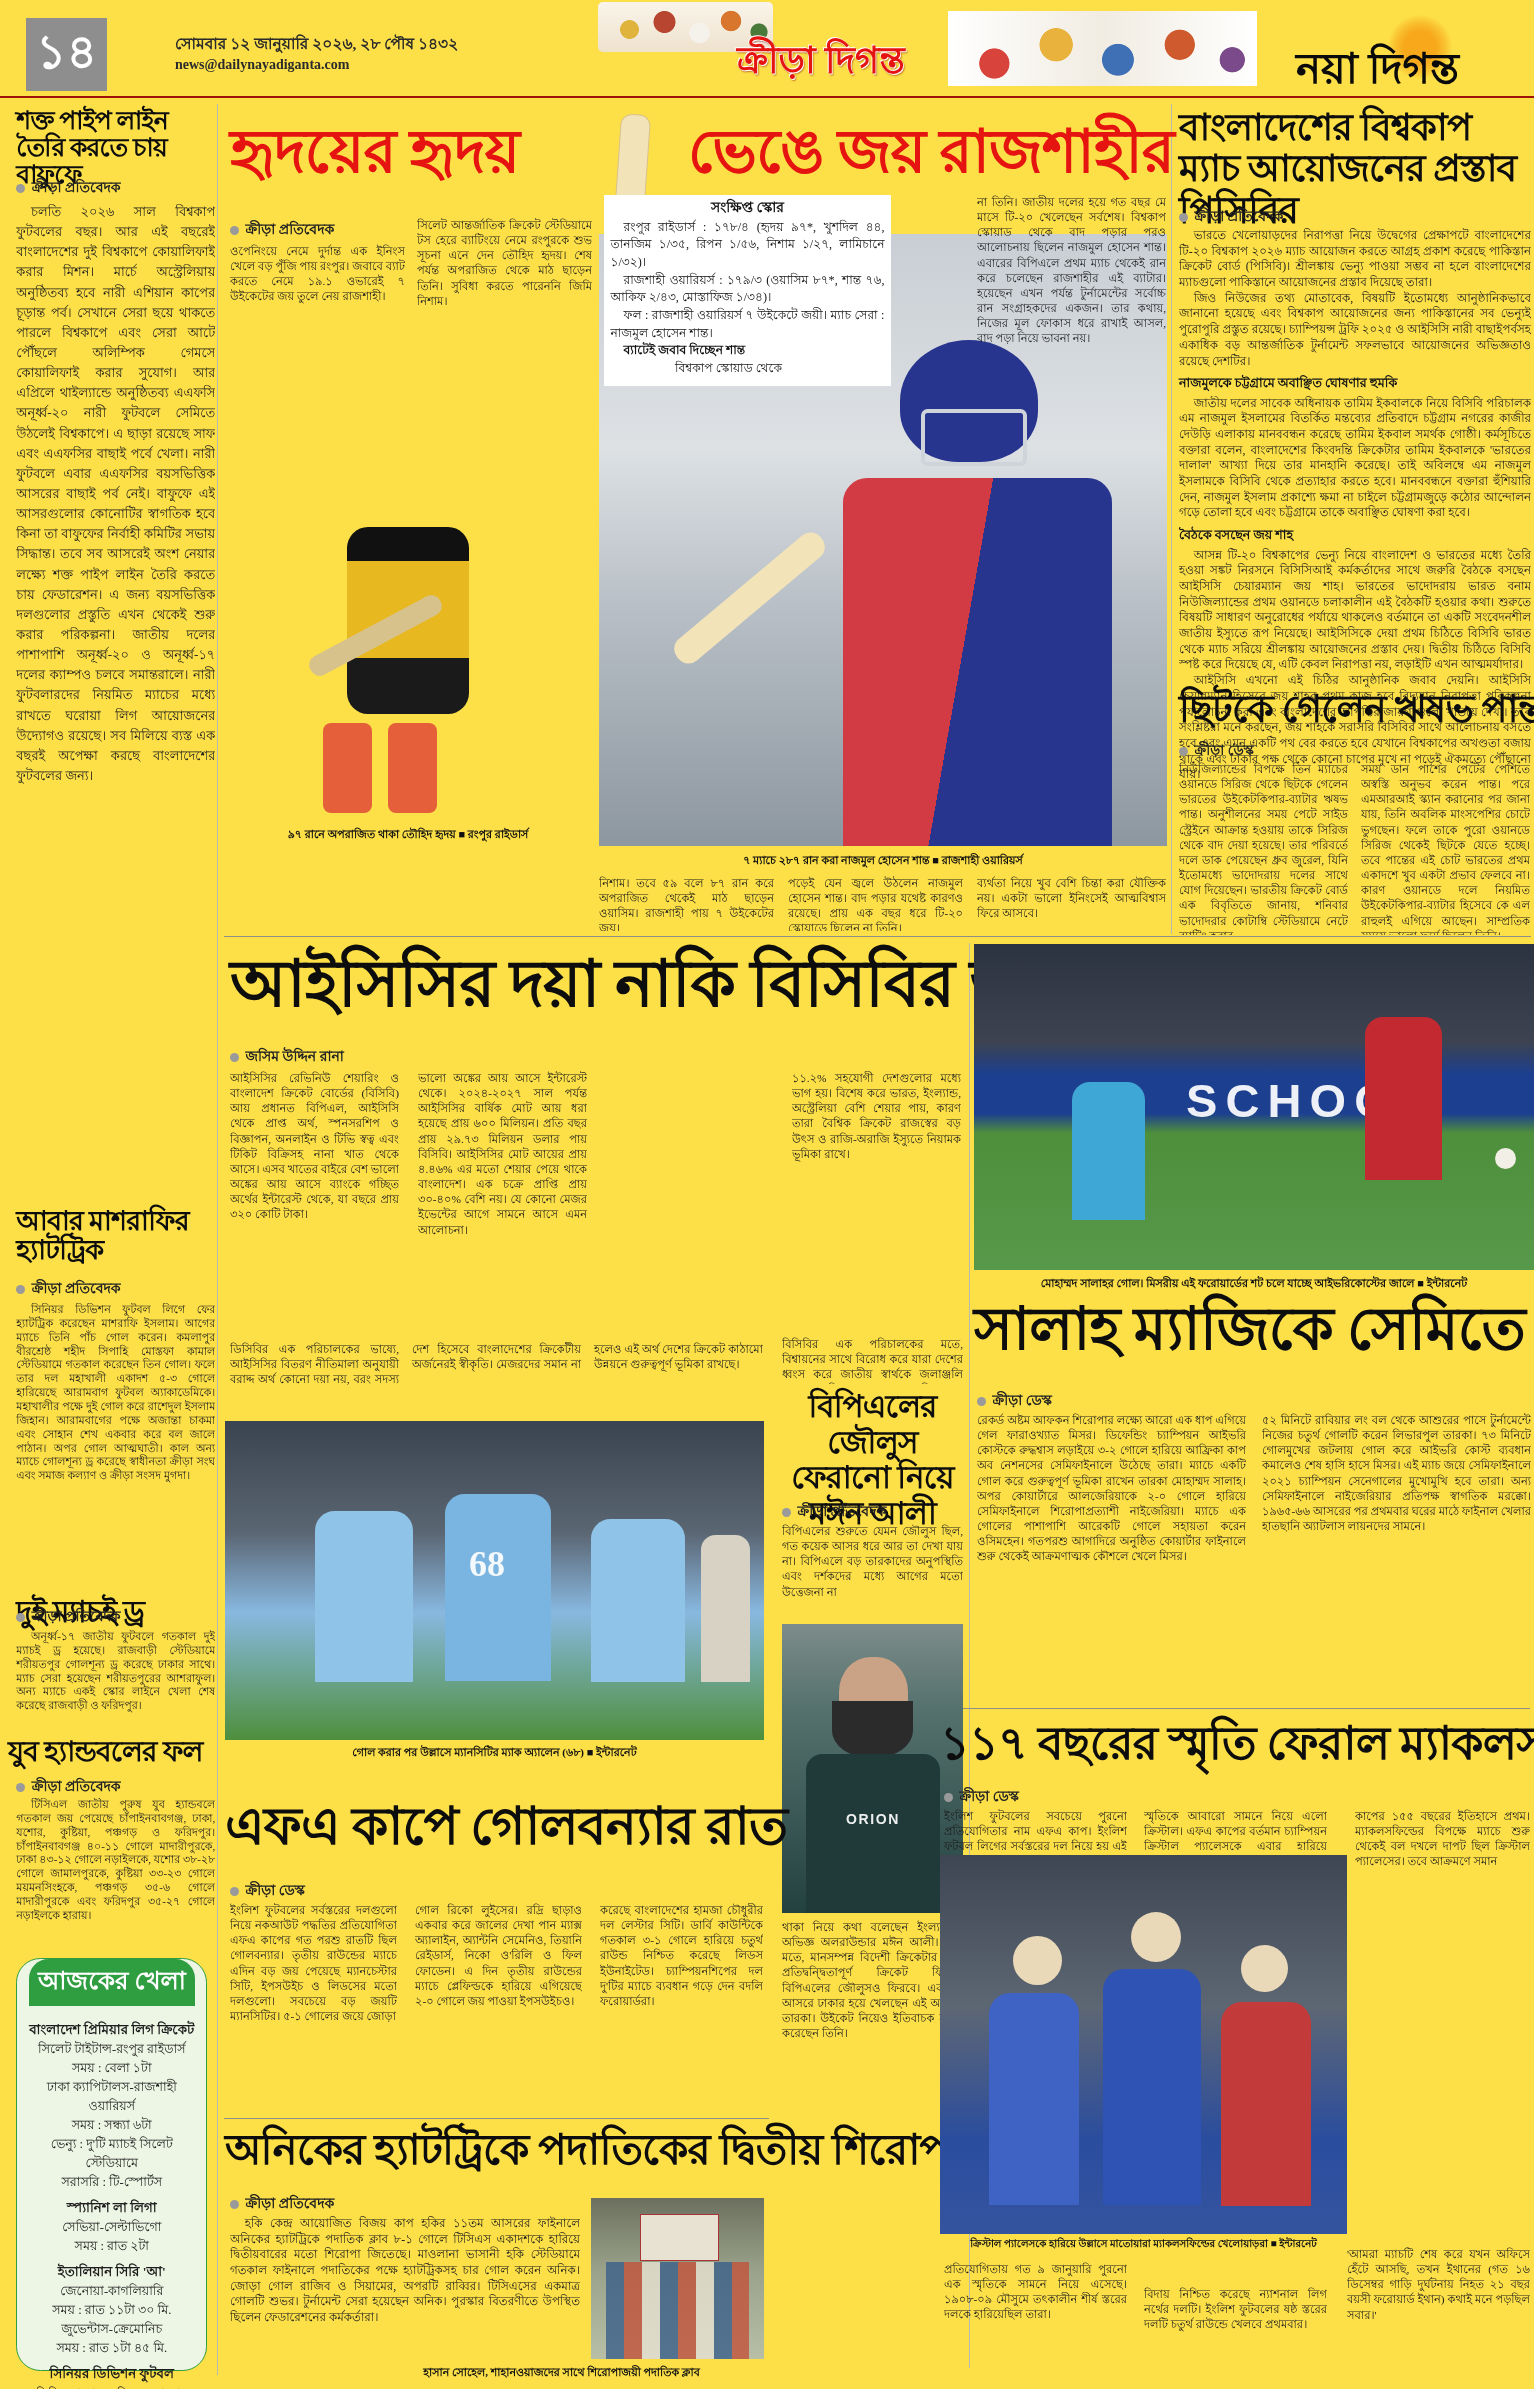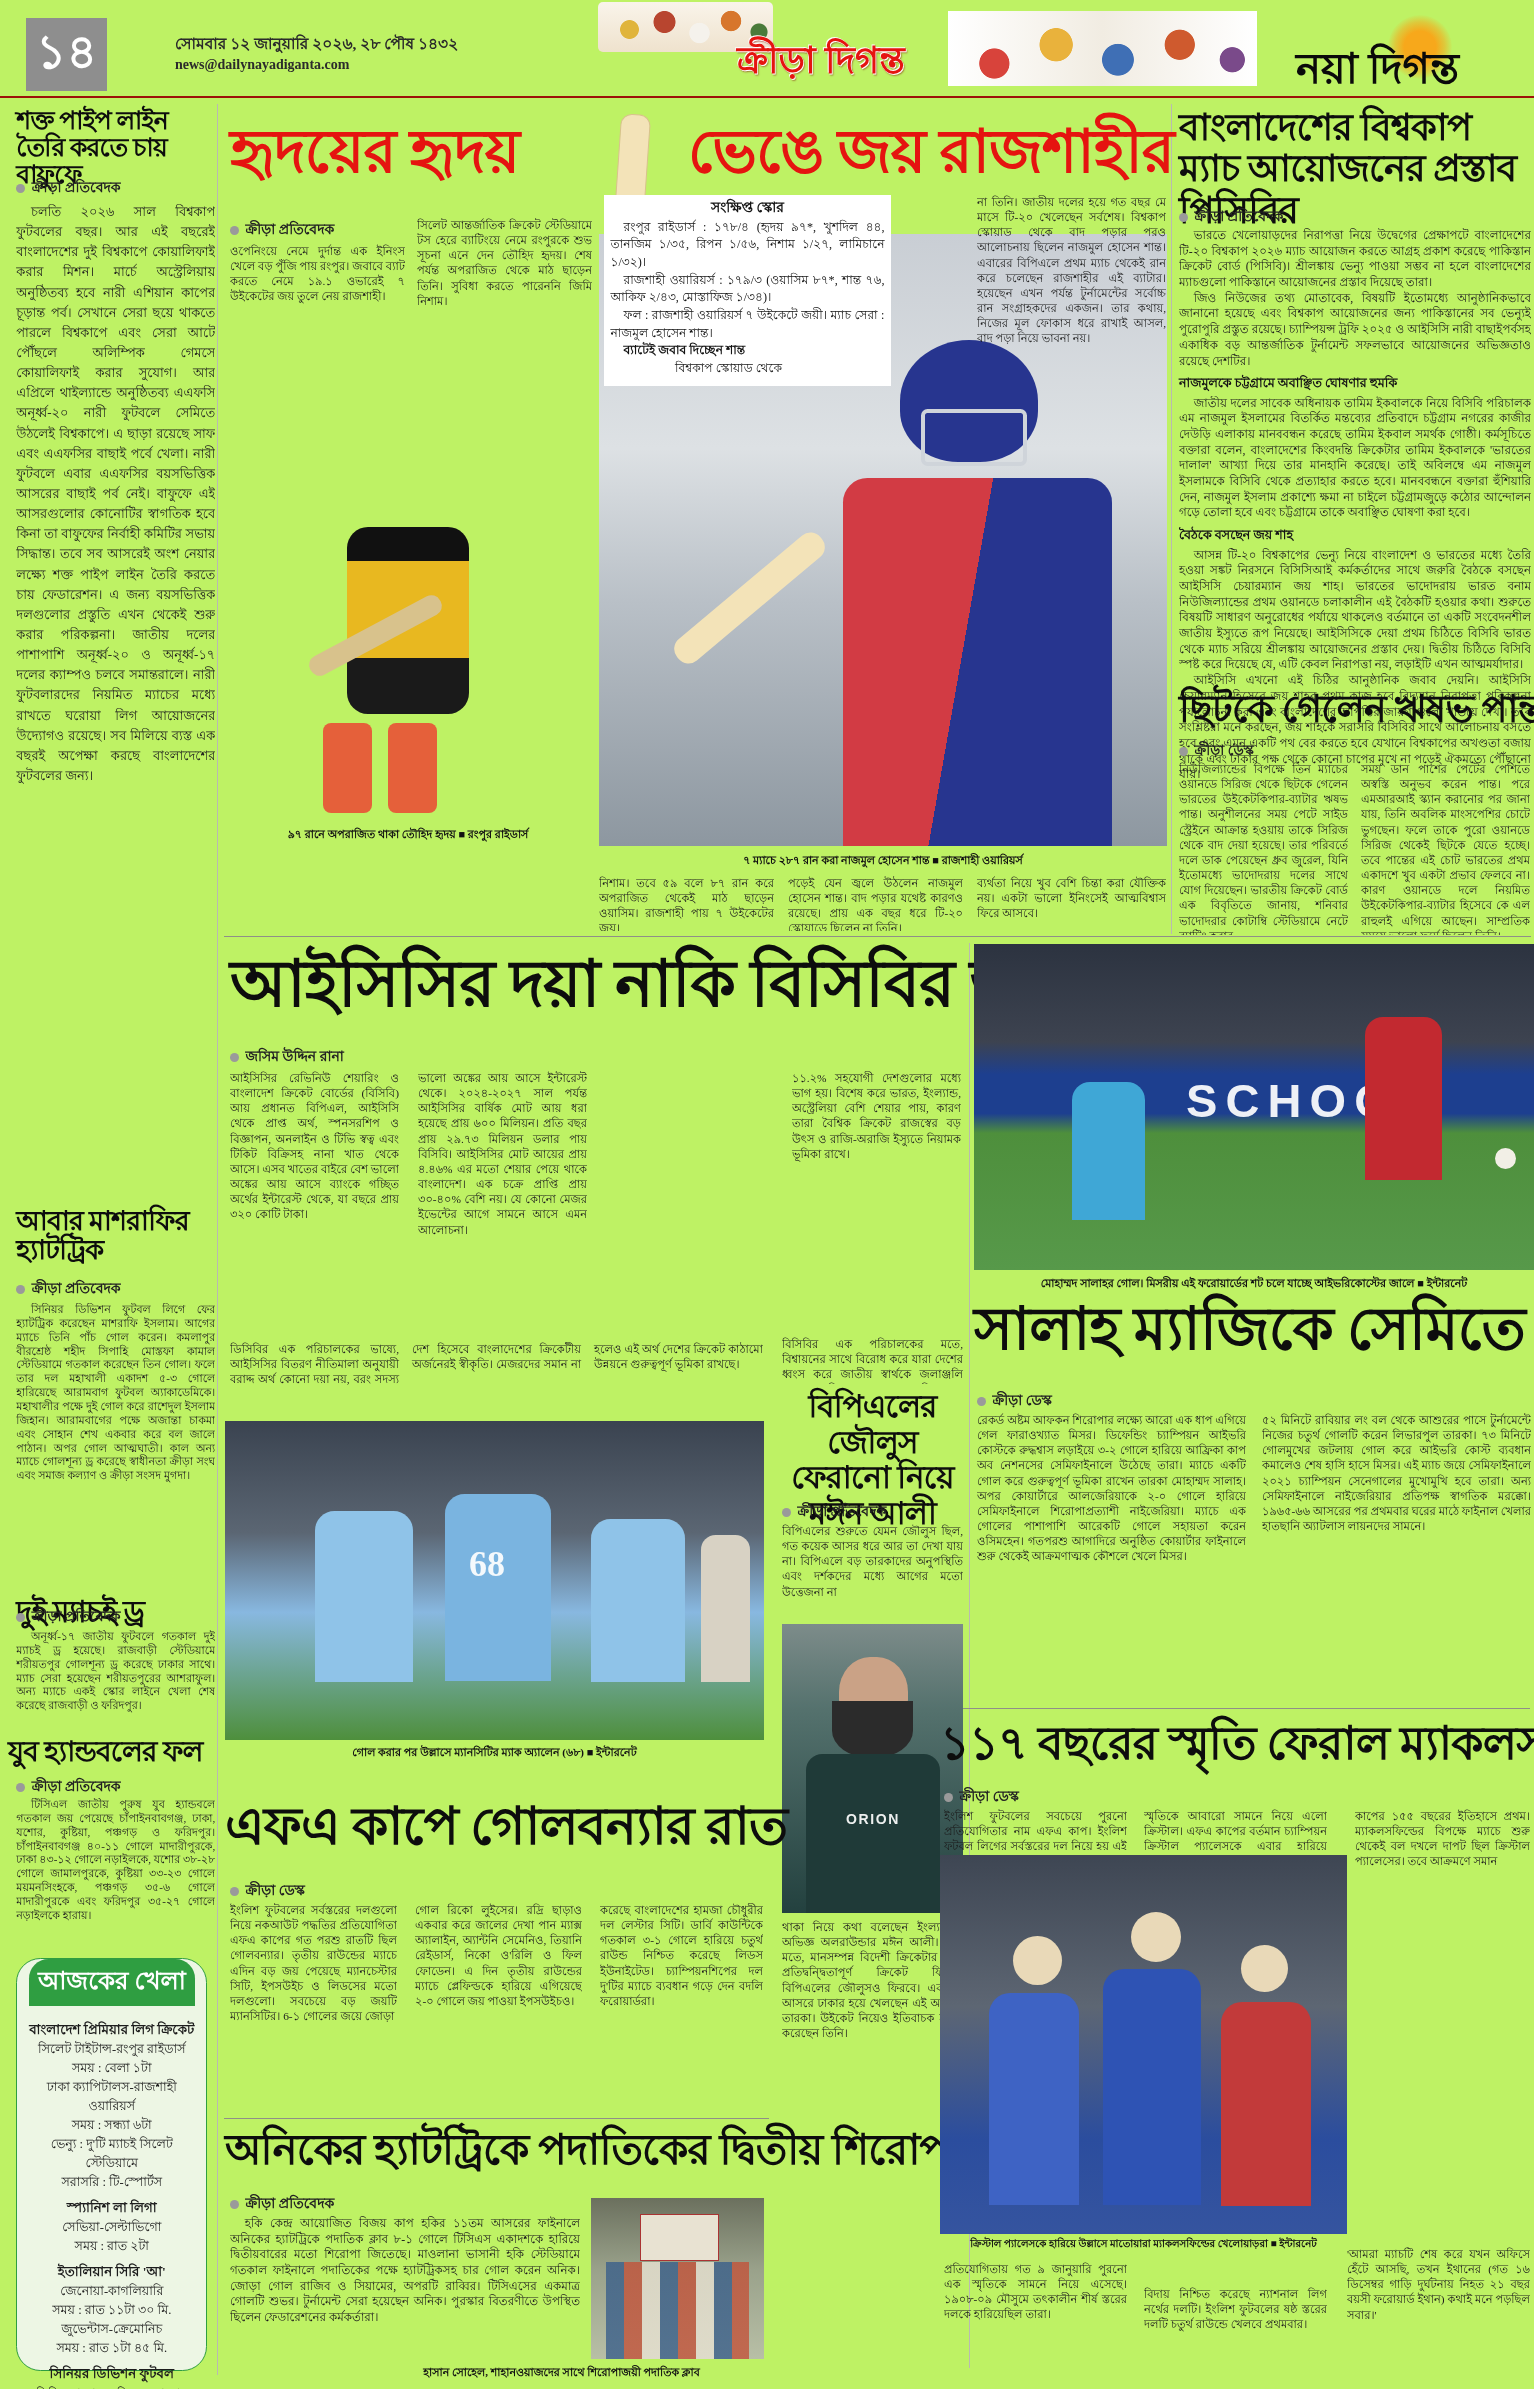--- a/index.html
+++ b/index.html
@@ -1,16 +1,16 @@
 <!DOCTYPE html>
 <html lang="bn" style="font-size:13px"><head>
 <meta charset="utf-8">
 <style>
   html,body{margin:0;padding:0;background:#666;}
-  .page{position:relative;width:1535px;height:2389px;background:#bef264;
+  .page{position:relative;width:1535px;height:2389px;background:#fde047;
         font-family:"Liberation Serif","DejaVu Serif",serif;color:#151515;overflow:hidden;}
   .abs{position:absolute;}
   .nowrap{white-space:nowrap;}
   .hl{font-weight:bold;line-height:1.08;letter-spacing:-0.8px;}
   .hl-red{color:#e51410;}
   .hl-black{color:#0d0d0d;}
   .center{text-align:center;}
   .byline{font-weight:bold;font-size:14px;color:#222;display:flex;align-items:center;gap:6.5px;}
   .byline .dot{width:9px;height:9px;border-radius:50%;background:#9a9a9a;flex:0 0 auto;}
   .bodytx{font-size:11.4px;line-height:1.33;text-align:justify;color:#1c1c1c;
@@ -239,21 +239,21 @@
     <div class="abs" style="left:366px;top:98px;width:94px;height:163px;background:#8fc3e8;border-radius:19.5px 19.5px 0 0;"></div>
     <div class="abs" style="left:476px;top:114px;width:49px;height:147px;background:#d8d2c4;border-radius:14.7px 14.7px 0 0;"></div>
   </div>
   <div class="abs caption center" style="left:225px;top:1744px;width:539px;">গোল করার পর উল্লাসে ম্যানসিটির ম্যাক অ্যালেন (৬৮) ■ ইন্টারনেট</div>
 
   <div class="abs hl hl-black nowrap center" style="left:225px;top:1799px;width:539px;font-size:52px;">এফএ কাপে গোলবন্যার রাত</div>
   <div class="abs byline" style="left:230px;top:1879px;width:244px;">
     <span class="dot"></span>
     <span>ক্রীড়া ডেস্ক</span>
   </div>
-  <div class="abs bodytx" style="left:230px;top:1903px;width:167px;height:208px;">ইংলিশ ফুটবলের সর্বস্তরের দলগুলো নিয়ে নকআউট পদ্ধতির প্রতিযোগিতা এফএ কাপের গত পরশু রাতটি ছিল গোলবন্যার। তৃতীয় রাউন্ডের ম্যাচে এদিন বড় জয় পেয়েছে ম্যানচেস্টার সিটি, ইপসউইচ ও লিডসের মতো দলগুলো। সবচেয়ে বড় জয়টি ম্যানসিটির। 6-১ গোলের জয়ে জোড়া</div>
+  <div class="abs bodytx" style="left:230px;top:1903px;width:167px;height:208px;">ইংলিশ ফুটবলের সর্বস্তরের দলগুলো নিয়ে নকআউট পদ্ধতির প্রতিযোগিতা এফএ কাপের গত পরশু রাতটি ছিল গোলবন্যার। তৃতীয় রাউন্ডের ম্যাচে এদিন বড় জয় পেয়েছে ম্যানচেস্টার সিটি, ইপসউইচ ও লিডসের মতো দলগুলো। সবচেয়ে বড় জয়টি ম্যানসিটির। ৫-১ গোলের জয়ে জোড়া</div>
   <div class="abs bodytx" style="left:415px;top:1903px;width:167px;height:208px;">গোল রিকো লুইসের। রদ্রি ছাড়াও একবার করে জালের দেখা পান ম্যাক্স অ্যালাইন, অ্যান্টনি সেমেনিও, তিয়ানি রেইডার্স, নিকো ও'রিলি ও ফিল ফোডেন। এ দিন তৃতীয় রাউন্ডের ম্যাচে প্লেফিল্ডকে হারিয়ে এগিয়েছে ২-০ গোলে জয় পাওয়া ইপসউইচও।</div>
   <div class="abs bodytx" style="left:600px;top:1903px;width:163px;height:208px;">করেছে বাংলাদেশের হামজা চৌধুরীর দল লেস্টার সিটি। ডার্বি কাউন্টিকে গতকাল ৩-১ গোলে হারিয়ে চতুর্থ রাউন্ড নিশ্চিত করেছে লিডস ইউনাইটেড। চ্যাম্পিয়নশিপের দল দু'টির ম্যাচে ব্যবধান গড়ে দেন বদলি ফরোয়ার্ডরা।</div>
 
   <div class="abs hl hl-black nowrap" style="left:225px;top:2128px;width:539px;font-size:42px;">অনিকের হ্যাটট্রিকে পদাতিকের দ্বিতীয় শিরোপা</div>
   <div class="abs byline" style="left:230px;top:2192px;width:244px;">
     <span class="dot"></span>
     <span>ক্রীড়া প্রতিবেদক</span>
   </div>
   <div class="abs bodytx lead" style="left:230px;top:2216px;width:350px;height:159px;font-size:11.8px;">হকি কেন্দ্র আয়োজিত বিজয় কাপ হকির ১১তম আসরের ফাইনালে অনিকের হ্যাটট্রিকে পদাতিক ক্লাব ৮-১ গোলে টিসিএস একাদশকে হারিয়ে দ্বিতীয়বারের মতো শিরোপা জিতেছে। মাওলানা ভাসানী হকি স্টেডিয়ামে গতকাল ফাইনালে পদাতিকের পক্ষে হ্যাটট্রিকসহ চার গোল করেন অনিক। জোড়া গোল রাজিব ও সিয়ামের, অপরটি রাব্বির। টিসিএসের একমাত্র গোলটি শুভর। টুর্নামেন্ট সেরা হয়েছেন অনিক। পুরস্কার বিতরণীতে উপস্থিত ছিলেন ফেডারেশনের কর্মকর্তারা।</div>
   <div class="abs photo" style="left:591px;top:2198px;width:173px;height:161px;

